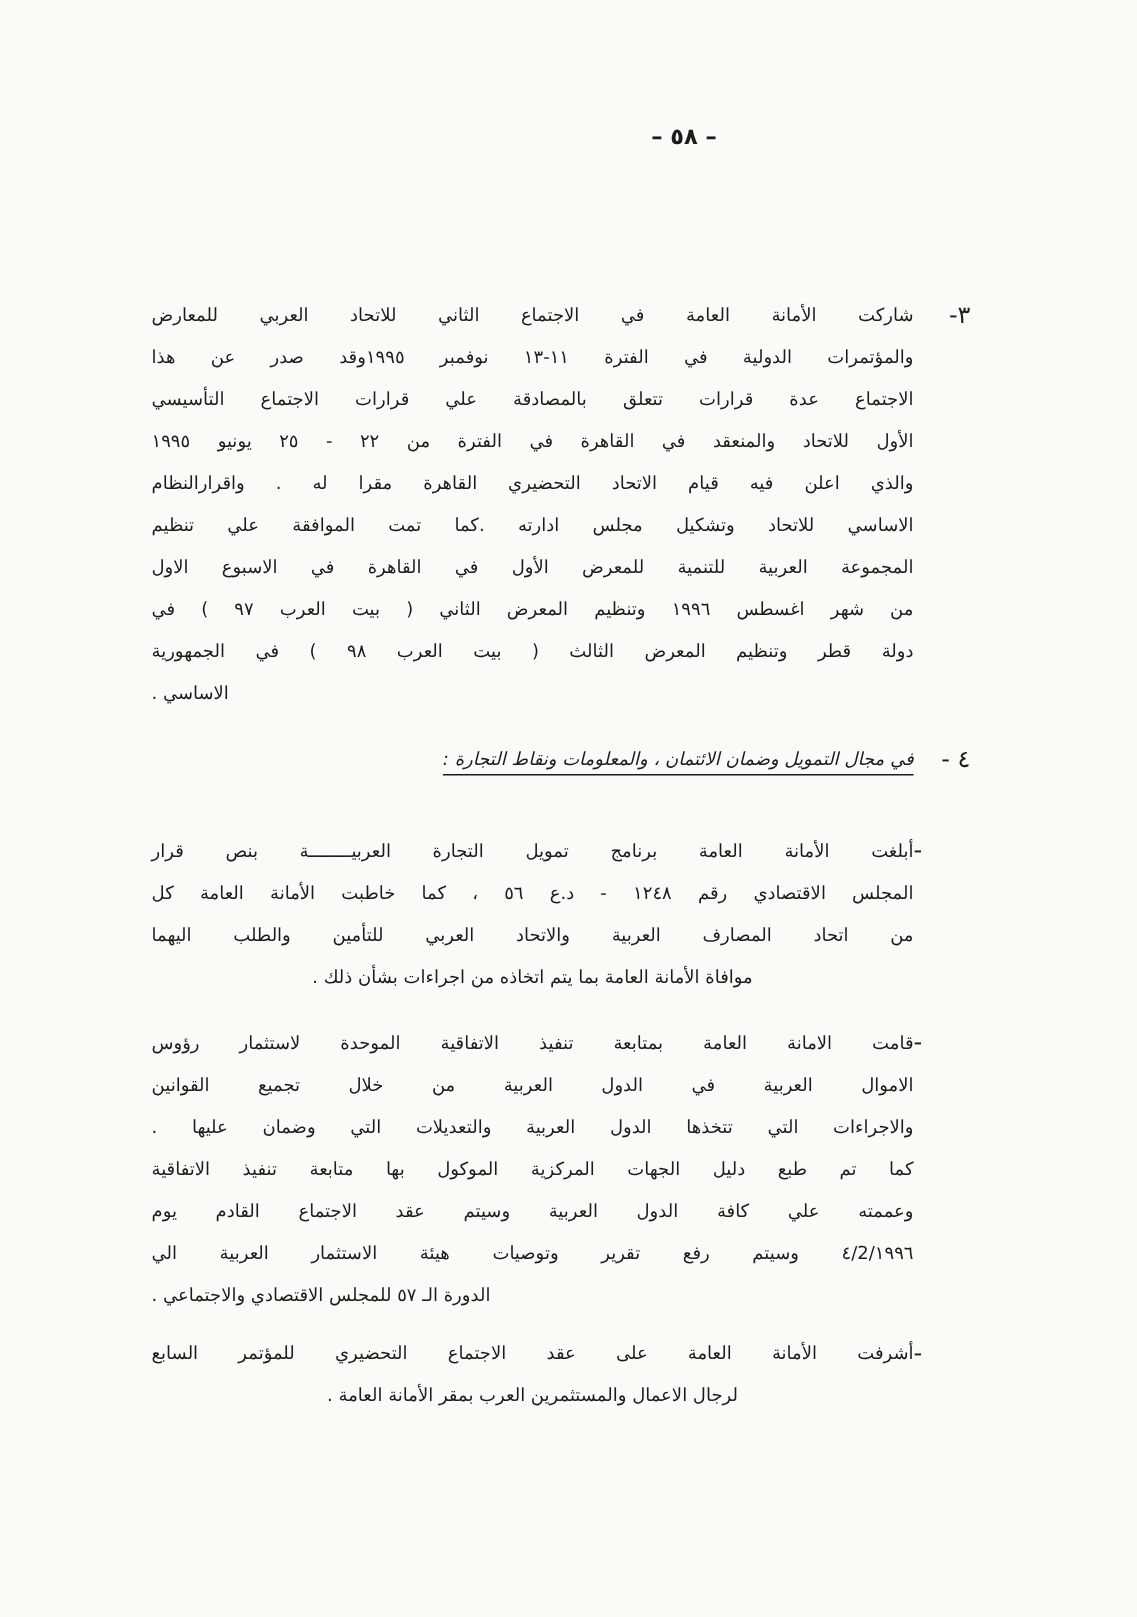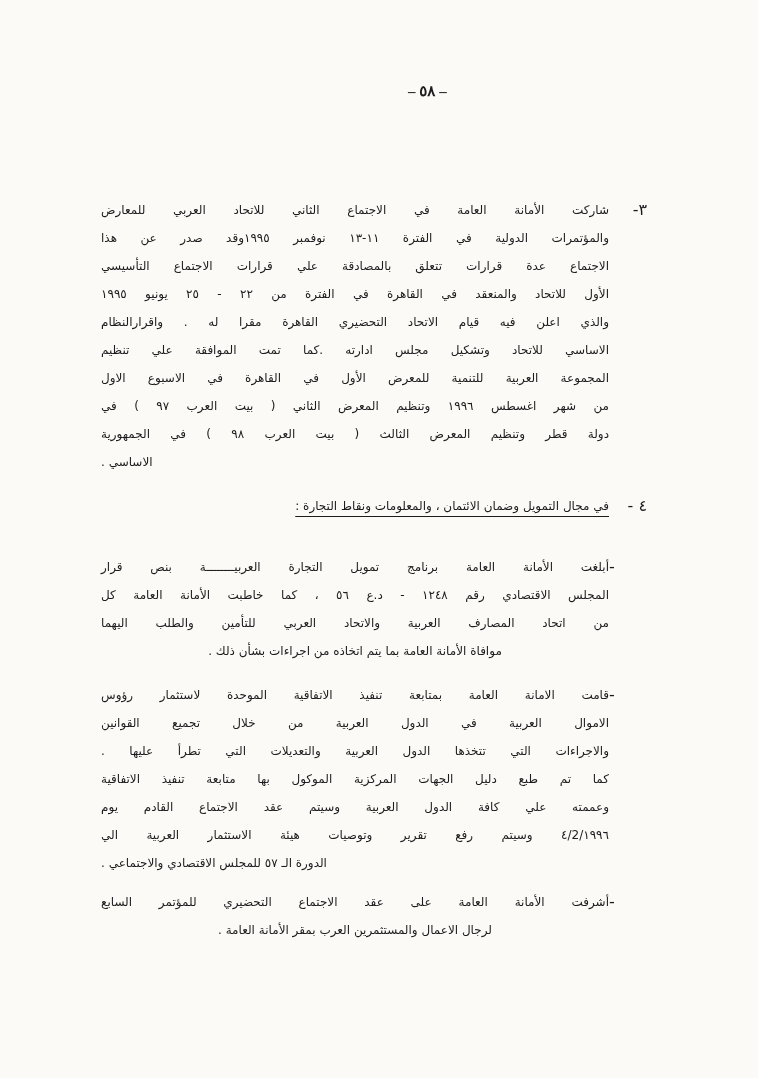--- a/index.html
+++ b/index.html
@@ -7,23 +7,22 @@
     position:relative;
     width:758px;height:1078px;
     background:#fbfaf6;
     direction:rtl;
     font-family:"DejaVu Sans", sans-serif;
     color:#1c1c1e;
     overflow:hidden;
   }
   .page-number{
     position:absolute;top:82px;left:408px;width:96px;
-    text-align:left;font-size:15px;letter-spacing:3px;
+    text-align:center;font-size:15px;letter-spacing:3px;
     font-weight:bold;
-    font-family:Liberation Serif, serif;
   }
   .item{
     position:absolute;right:103px;width:554px;
     display:flex;flex-direction:row;
   }
   .marker{
     flex:0 0 46px;width:46px;
     font-size:16px;line-height:28px;
     text-align:right;padding-right:8px;box-sizing:border-box;
     font-weight:500;
@@ -37,20 +36,21 @@
   .line{
     text-align:justify;
     text-align-last:justify;
   }
   .last-left  .line:last-child{ text-align-last:left; }
   .last-center .line:last-child{ text-align-last:center; }
   .heading-text{
     text-decoration:underline;
     text-underline-offset:6px;
     text-decoration-thickness:1px;
+    font-style:italic;
   }
 </style>
 </head>
 <body>
 
 <div class="page">
 
   <div class="page-number">– ٥٨ –</div>
 
   <div class="item numbered" style="top:196px">
@@ -86,21 +86,21 @@
         <div class="line">من اتحاد المصارف العربية والاتحاد العربي للتأمين والطلب اليهما</div>
         <div class="line">موافاة الأمانة العامة بما يتم اتخاذه من اجراءات بشأن ذلك .</div>
       </div>
   </div>
 
   <div class="item bullet" style="top:681px">
     <div class="marker">-</div>
     <div class="body last-left">
         <div class="line">قامت الامانة العامة بمتابعة تنفيذ الاتفاقية الموحدة لاستثمار رؤوس</div>
         <div class="line">الاموال العربية في الدول العربية من خلال تجميع القوانين</div>
-        <div class="line">والاجراءات التي تتخذها الدول العربية والتعديلات التي تطرأ عليها .</div>
+        <div class="line">والاجراءات التي تتخذها الدول العربية والتعديلات التي وضمان عليها .</div>
         <div class="line">كما تم طبع دليل الجهات المركزية الموكول بها متابعة تنفيذ الاتفاقية</div>
         <div class="line">وعممته علي كافة الدول العربية وسيتم عقد الاجتماع القادم يوم</div>
         <div class="line">١٩٩٦/2/٤ وسيتم رفع تقرير وتوصيات هيئة الاستثمار العربية الي</div>
         <div class="line">الدورة الـ ٥٧ للمجلس الاقتصادي والاجتماعي .</div>
       </div>
   </div>
 
   <div class="item bullet" style="top:888px">
     <div class="marker">-</div>
     <div class="body last-center">

